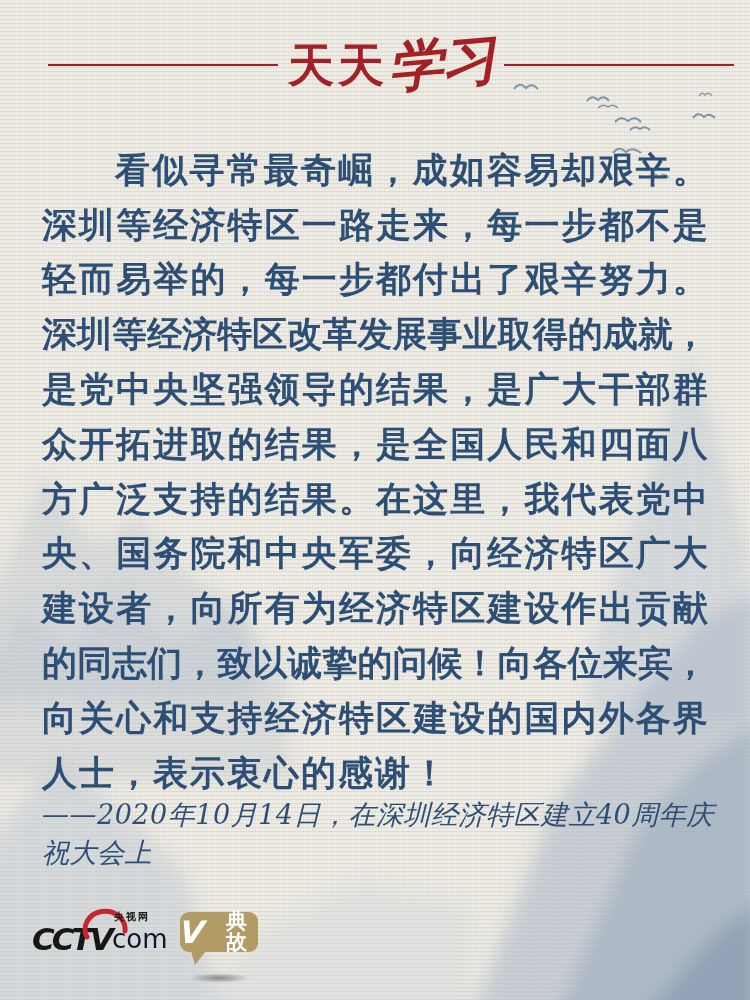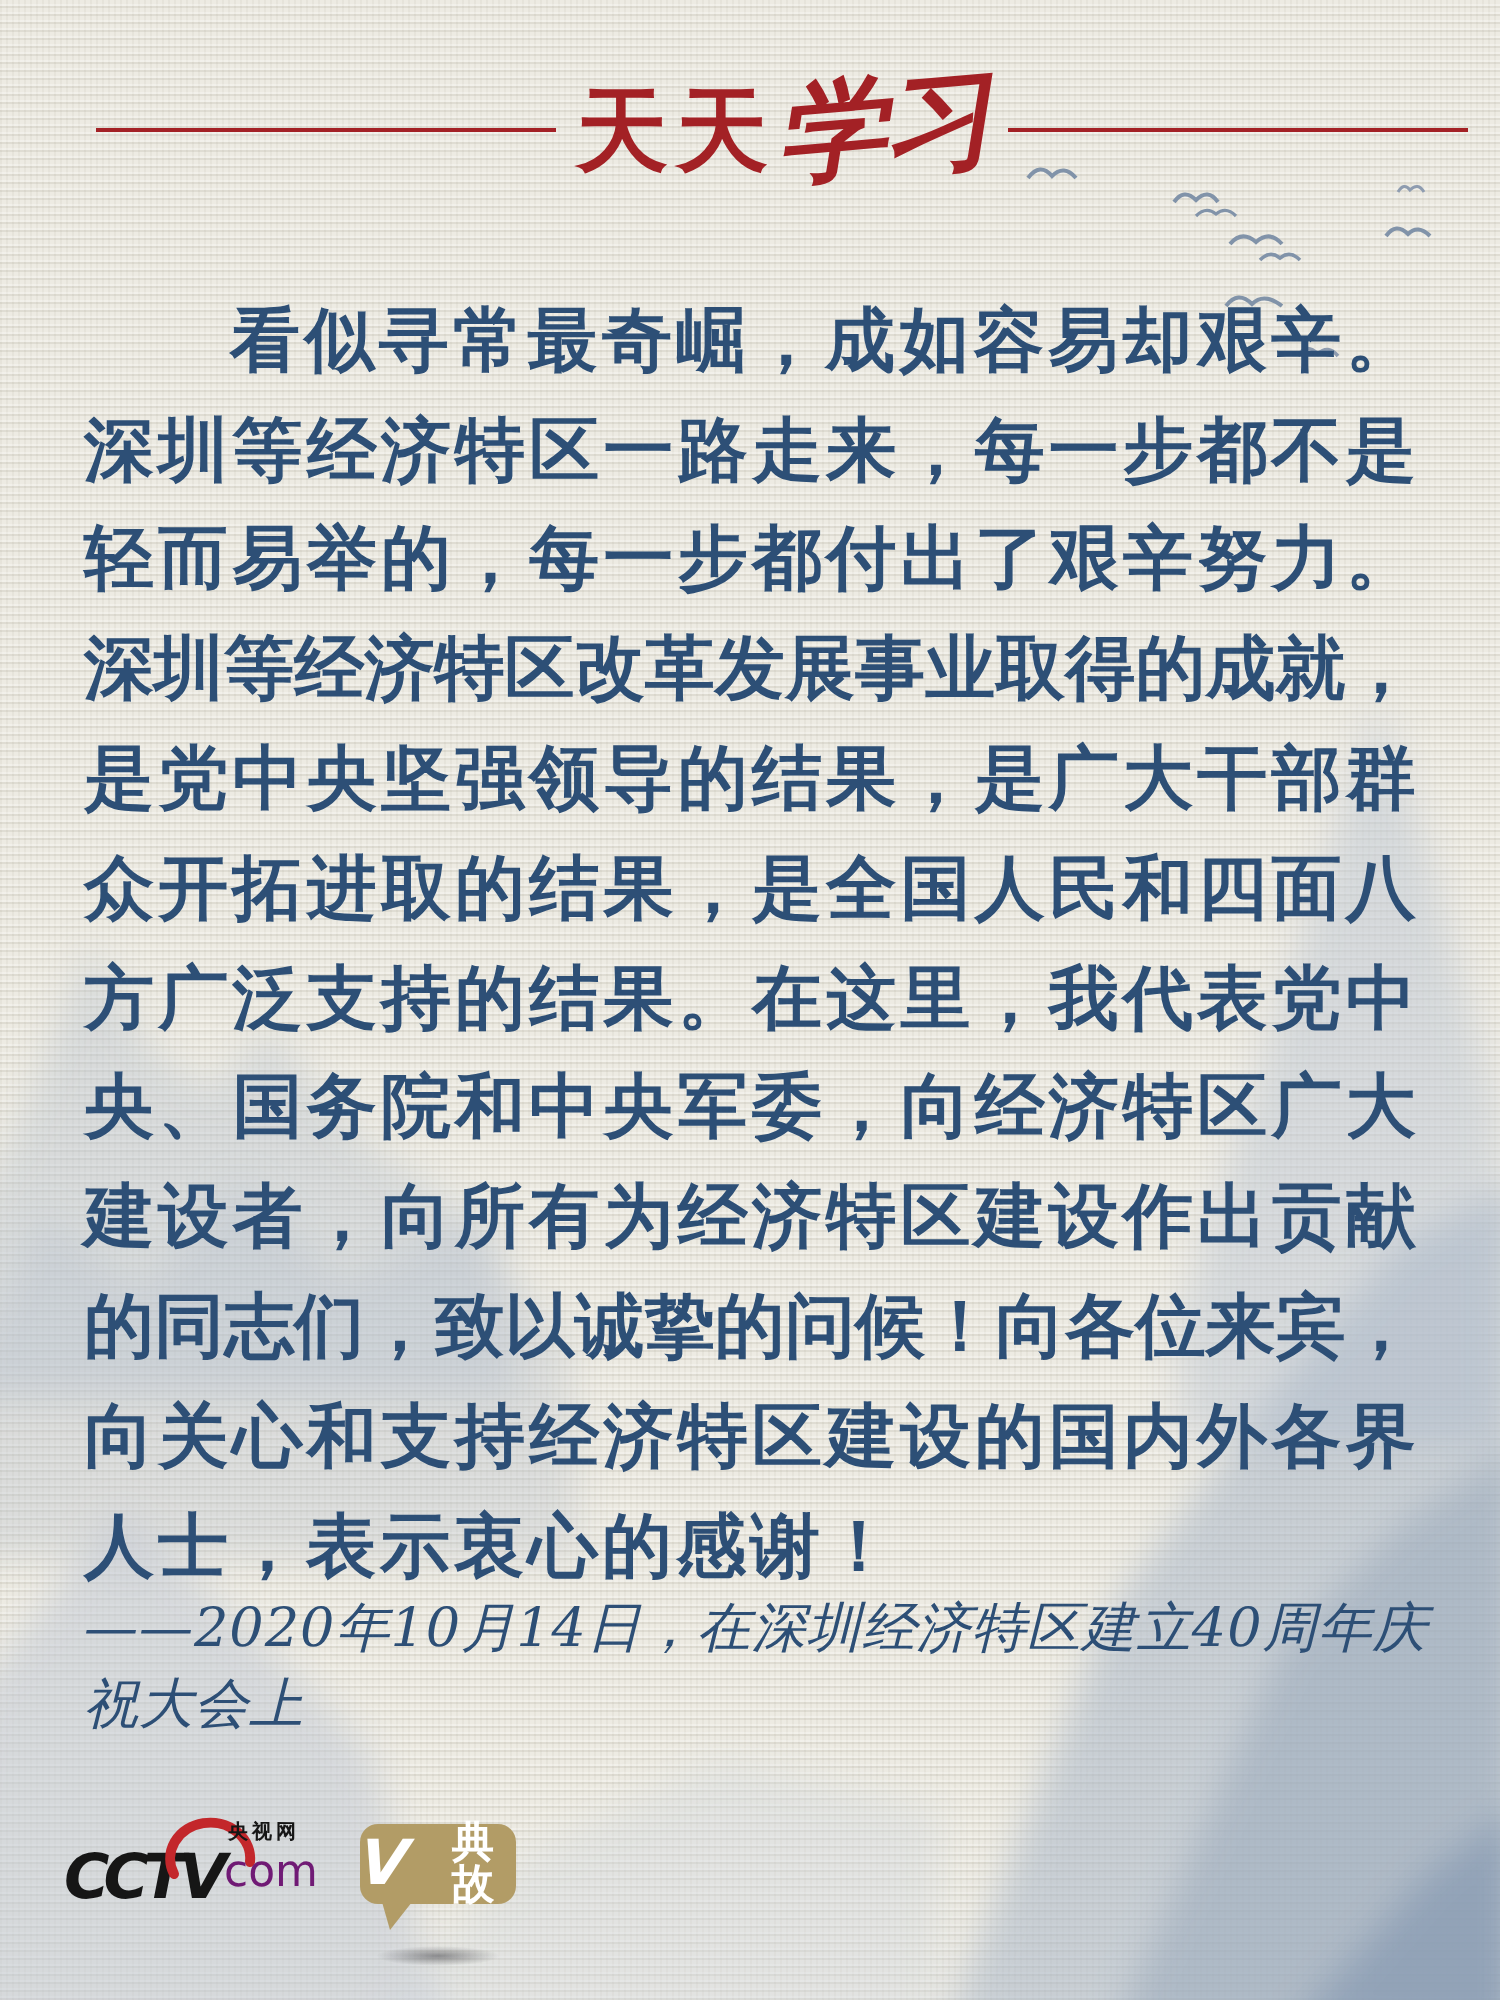--- a/index.html
+++ b/index.html
@@ -40,21 +40,21 @@
   
   .footer{position:absolute;top:906px;left:0;right:0;z-index:3;
     display:flex;justify-content:flex-start;align-items:flex-start;gap:20px;padding-left:32px;}
   .cctv-logo{position:relative;width:128px;height:52px;}
   .cctv-letters{position:absolute;left:0;bottom:3px;font-family:"DejaVu Sans",sans-serif;
     font-size:31px;font-weight:900;font-style:italic;letter-spacing:-3px;color:#161616;line-height:1;}
   .cctv-swoosh{position:absolute;left:48px;top:-7px;}
   .cctv-cn{position:absolute;left:82px;top:6px;font-family:"DejaVu Sans",sans-serif;
     font-size:10px;font-weight:bold;color:#161616;letter-spacing:2px;line-height:1;}
   .cctv-com{position:absolute;left:80px;top:20px;font-family:"DejaVu Sans",sans-serif;
-    font-size:22px;color:#701a75;line-height:1;letter-spacing:0px;}
+    font-size:26px;color:#0f172a;line-height:1;letter-spacing:0px;}
   .badge-wrap{position:relative;margin-top:6px;}
   .badge{position:relative;width:78px;height:40px;background:#b29c66;border-radius:9px;
     display:flex;align-items:center;justify-content:center;color:#fff;
     font-family:"DejaVu Sans",sans-serif;}
   .badge::after{content:"";position:absolute;left:11px;bottom:-13px;width:0;height:0;
     border-left:4px solid transparent;border-right:11px solid transparent;
     border-top:14px solid #b29c66;}
   .badge .v{font-size:31px;font-weight:bold;font-style:italic;line-height:1;margin-right:2px;
     transform:skewX(-6deg);}
   .badge .lbl{font-size:21px;font-weight:bold;letter-spacing:1px;line-height:1;margin-left:20px;}

